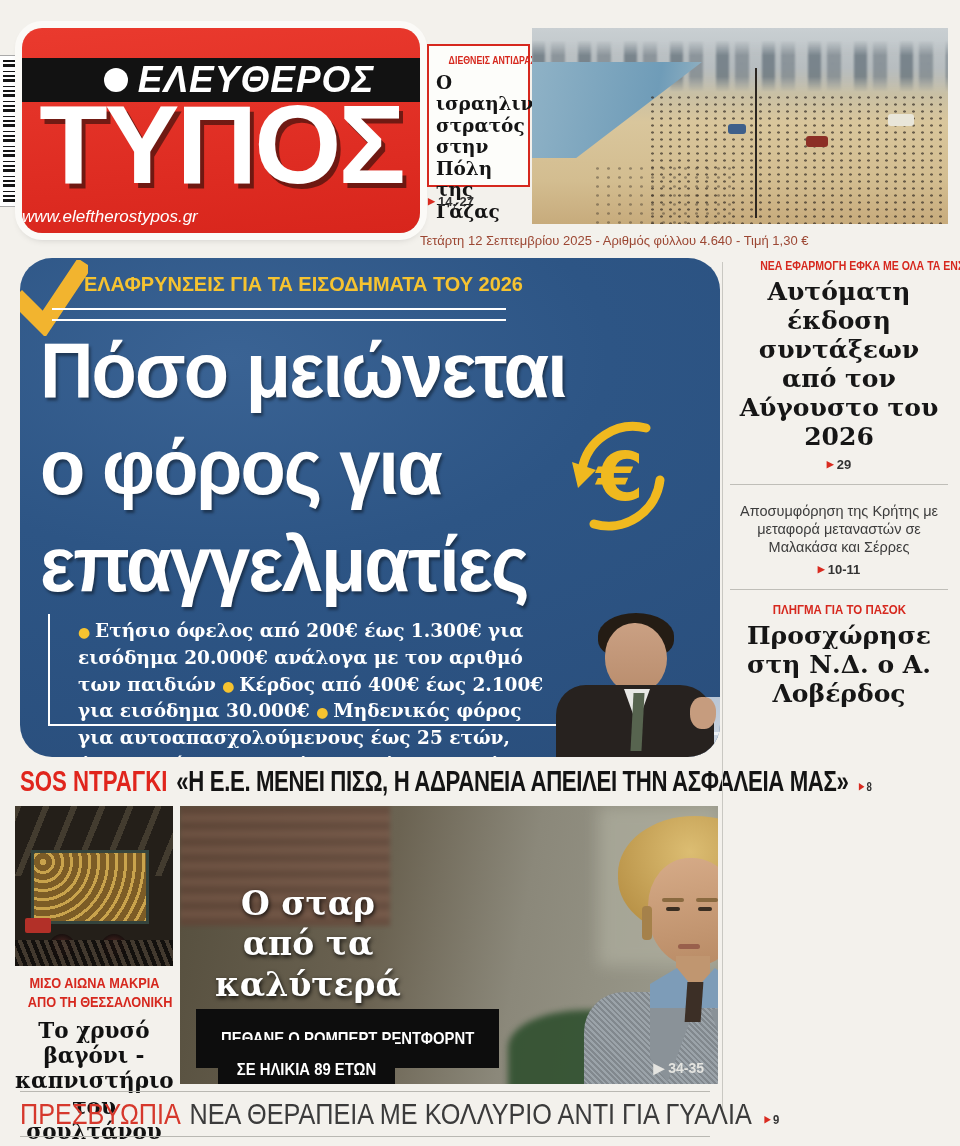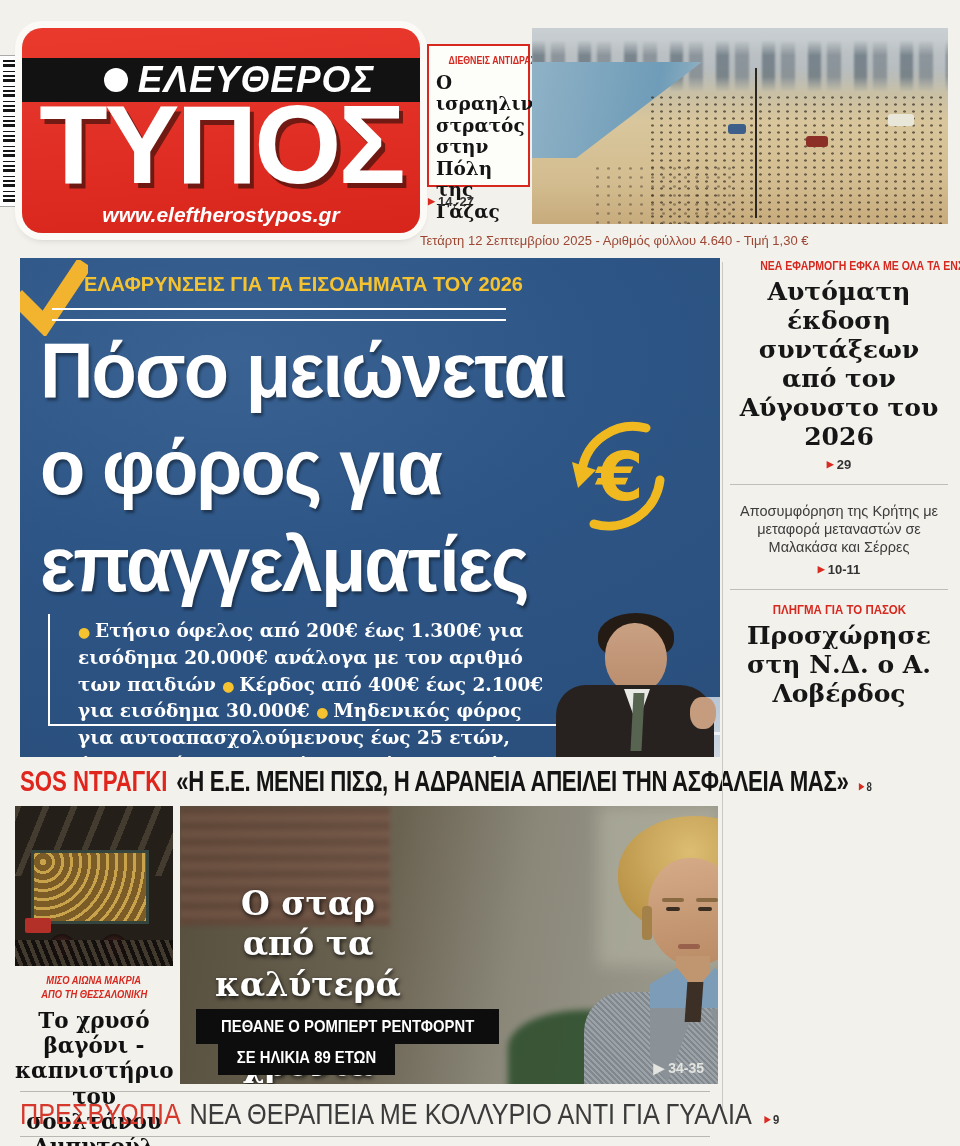--- a/index.html
+++ b/index.html
@@ -17,21 +17,21 @@
   .barcode .stripes{position:absolute;left:3px;top:4px;width:22px;bottom:4px;
       background:repeating-linear-gradient(180deg,#161616 0 2px,#fff 2px 4px,#161616 4px 7px,#fff 7px 11px,#161616 11px 12px,#fff 12px 15px);}
   .barcode .num{position:absolute;right:1px;top:6px;font-size:8px;color:#222;writing-mode:vertical-rl;transform:rotate(180deg);letter-spacing:1px;}
   .logo{left:22px;top:28px;width:398px;height:205px;background:linear-gradient(175deg,#ea3a2e,#d8251c);
         border-radius:20px;box-shadow:0 0 0 7px #fbfaf7,0 4px 10px rgba(0,0,0,.3);}
   .logo .band{position:absolute;left:0;right:0;top:30px;height:44px;background:#121212;display:flex;align-items:center;justify-content:center;gap:10px;padding-left:36px;}
   .logo .dot{width:24px;height:24px;border-radius:50%;background:#fff;}
   .logo .brandtop{color:#fff;font-style:italic;font-weight:bold;font-size:37px;letter-spacing:1px;}
   .logo .brandmain{position:absolute;left:0;right:0;top:52px;text-align:center;color:#fff;font-weight:800;font-size:112px;
         letter-spacing:-3px;text-shadow:4px 5px 0 rgba(20,10,5,.55);}
-  .logo .url{position:absolute;left:0;right:0;bottom:6px;text-align:center;color:#fff;font-style:italic;font-weight:bold;font-size:21px;}
+  .logo .url{position:absolute;left:0;right:0;bottom:6px;text-align:left;color:#fff;font-style:italic;font-weight:normal;font-size:17px;}
   .gazabox{left:427px;top:44px;width:103px;height:143px;background:#fdfdfa;border:2px solid #d6281e;padding:8px 7px;box-sizing:border-box;}
   .gazabox .kick{color:#d6281e;font-weight:bold;font-size:11px;}
   .gazabox .head{margin-top:6px;font-weight:bold;font-size:18.5px;line-height:1.16;color:#141414;}
   .gaza-pages{left:428px;top:194px;}
   .photo-gaza{left:532px;top:28px;width:416px;height:196px;overflow:hidden;
       background:linear-gradient(180deg,#c9cfd2 0%,#bcc3c6 20%,#c9c0a4 34%,#d9c69c 48%,#d3bd90 78%,#c7ab7c 100%);}
   .photo-gaza .skyline{position:absolute;left:0;right:0;top:12px;height:52px;filter:blur(1px);opacity:.85;
       background:repeating-linear-gradient(90deg,rgba(96,108,118,.85) 0 13px,rgba(158,164,168,.35) 13px 19px,rgba(116,126,134,.8) 19px 33px,rgba(170,174,176,.3) 33px 46px);
       -webkit-mask-image:linear-gradient(180deg,transparent 0,#000 30%,#000 70%,transparent 100%);
       mask-image:linear-gradient(180deg,transparent 0,#000 30%,#000 70%,transparent 100%);}
@@ -42,21 +42,21 @@
   .photo-gaza .crowd2{position:absolute;left:60px;bottom:0;width:140px;height:60px;opacity:.5;
       background-image:radial-gradient(rgba(52,44,36,.8) 1px,transparent 2px);background-size:11px 9px;}
   .photo-gaza .pole{position:absolute;left:223px;top:40px;width:2px;height:150px;background:#2c2620;}
   .photo-gaza .tentA{position:absolute;right:34px;top:86px;width:26px;height:12px;background:#e9e6da;border-radius:3px;}
   .photo-gaza .tentB{position:absolute;right:120px;top:108px;width:22px;height:11px;background:#8c2f26;border-radius:3px;}
   .photo-gaza .tentC{position:absolute;left:196px;top:96px;width:18px;height:10px;background:#3e5f8a;border-radius:3px;}
   .dateline{left:420px;top:233px;font-size:13px;color:#9c4733;}
 
   
   .lead{left:20px;top:258px;width:700px;height:499px;overflow:hidden;
-      background:radial-gradient(120% 90% at 30% 20%,#3a6394 0%,#2d5585 45%,#2a4f7d 100%);}
+      background:radial-gradient(120% 90% at 30% 20%,#3a6394 0%,#2d5585 45%,#2a4f7d 100%);border-radius:32px;}
   .lead .check{position:absolute;left:-6px;top:2px;}
   .lead .kick{position:absolute;left:64px;top:14px;color:#f6c330;font-weight:bold;font-size:21px;}
   .lead .dline{position:absolute;left:32px;top:50px;width:454px;height:9px;border-top:2.5px solid #fff;border-bottom:2.5px solid #fff;}
   .lead .hl{position:absolute;left:20px;top:64px;color:#fff;font-weight:800;font-size:78px;line-height:97px;
       letter-spacing:-2px;text-shadow:2px 3px 3px rgba(0,0,0,.4);transform:scaleX(.95);transform-origin:left top;white-space:nowrap;}
   .lead .euro{position:absolute;left:540px;top:160px;}
   .bullets-frame{position:absolute;left:28px;top:356px;width:648px;height:110px;border-left:2px solid #fff;border-bottom:2px solid #fff;}
   .bullets{position:absolute;left:58px;top:360px;width:482px;color:#fff;font-size:18.5px;line-height:1.45;font-weight:bold;}
   .bullets .bi::before{content:"● ";color:#f6c330;font-size:14px;}
   
@@ -83,21 +83,21 @@
   .photo-wagon .beams{position:absolute;inset:0;height:70px;opacity:.6;
       background:repeating-linear-gradient(112deg,rgba(130,118,92,.55) 0 6px,transparent 6px 26px);}
   .photo-wagon .panel{position:absolute;left:16px;top:44px;width:118px;height:74px;border:3px solid #35443d;
       background:repeating-radial-gradient(circle at 9px 9px,#c9a34c 0 3px,#7c5c26 3px 9px);box-sizing:border-box;}
   .photo-wagon .red{position:absolute;left:10px;top:112px;width:26px;height:15px;background:#b23028;border-radius:2px;}
   .photo-wagon .wheelA,.photo-wagon .wheelB{position:absolute;bottom:6px;width:26px;height:26px;border-radius:50%;
       background:radial-gradient(#3a1f1c 35%,#1a100e 70%);}
   .photo-wagon .wheelA{left:34px;} .photo-wagon .wheelB{left:86px;}
   .photo-wagon .rails{position:absolute;left:0;right:0;bottom:0;height:26px;opacity:.8;
       background:repeating-linear-gradient(68deg,#0e0c0a 0 4px,#4a4034 4px 8px);}
-  .lcol .kick{margin-top:8px;color:#d6281e;font-weight:bold;font-size:11px;line-height:1.25;font-style:italic;}
+  .lcol .kick{margin-top:8px;color:#d6281e;font-weight:bold;font-size:15px;line-height:1.25;}
   .lcol .head{margin-top:6px;font-weight:bold;font-size:21.5px;line-height:1.18;color:#111;}
 
   
   .redford{left:180px;top:806px;width:538px;height:278px;overflow:hidden;
       background:linear-gradient(100deg,#564f3e 0%,#6b6352 38%,#8b887a 62%,#9d9d8f 100%);}
   .redford .brick{position:absolute;left:0;top:0;width:210px;height:120px;background:
       repeating-linear-gradient(180deg,rgba(60,30,22,.35) 0 8px,transparent 8px 16px),#7d5243;opacity:.55;filter:blur(2px);}
   .redford .car{position:absolute;right:40px;bottom:-10px;width:170px;height:84px;border-radius:45% 45% 0 0;
       background:#30502f;filter:blur(3px);opacity:.9;}
   .redford .lightpatch{position:absolute;right:0;top:0;width:120px;height:160px;background:#b4b4a4;filter:blur(8px);opacity:.6;}
@@ -117,21 +117,21 @@
   .rman .tie{position:absolute;left:506px;top:176px;width:16px;height:40px;background:#3c2f26;transform:skewX(-4deg);}
   .rman .jacket{position:absolute;left:404px;top:186px;width:300px;height:120px;border-radius:40px 60px 0 0;
       background:repeating-linear-gradient(45deg,rgba(70,74,78,.3) 0 2px,transparent 2px 4px),#9ba3a9;}
   .rman .lapel{position:absolute;left:470px;top:196px;width:44px;height:80px;background:#8a9298;
       clip-path:polygon(0 0,100% 10%,40% 100%,0 70%);}
   .rman .lapel2{position:absolute;left:530px;top:196px;width:44px;height:80px;background:#8a9298;
       clip-path:polygon(0 10%,100% 0,100% 70%,60% 100%);}
   .redford .ovl{position:absolute;left:8px;top:78px;width:240px;text-align:center;color:#fff;
       font-weight:bold;font-size:33px;line-height:1.22;text-shadow:1px 2px 4px rgba(0,0,0,.85);}
   .redford .bar1,.redford .bar2{position:absolute;background:#0d0d0d;color:#fff;font-weight:bold;font-size:16.5px;
-      padding:8px 11px;white-space:nowrap;}
+      padding:20px 11px;white-space:nowrap;}
   .redford .bar1{left:16px;top:203px;}
   .redford .bar2{left:38px;top:234px;}
   .redford .pg{position:absolute;right:14px;bottom:8px;color:#e4e4e0;font-weight:bold;font-size:14px;}
   .redford .pg .tri{color:#e4e4e0;}
 
   
   .vdiv{left:722px;top:262px;width:1px;height:852px;background:#c9c8c2;}
   .rcol{left:728px;top:258px;width:222px;}
   .rcol .sec{text-align:center;}
   .rcol .kick{color:#d6281e;font-weight:bold;font-size:13.5px;}

